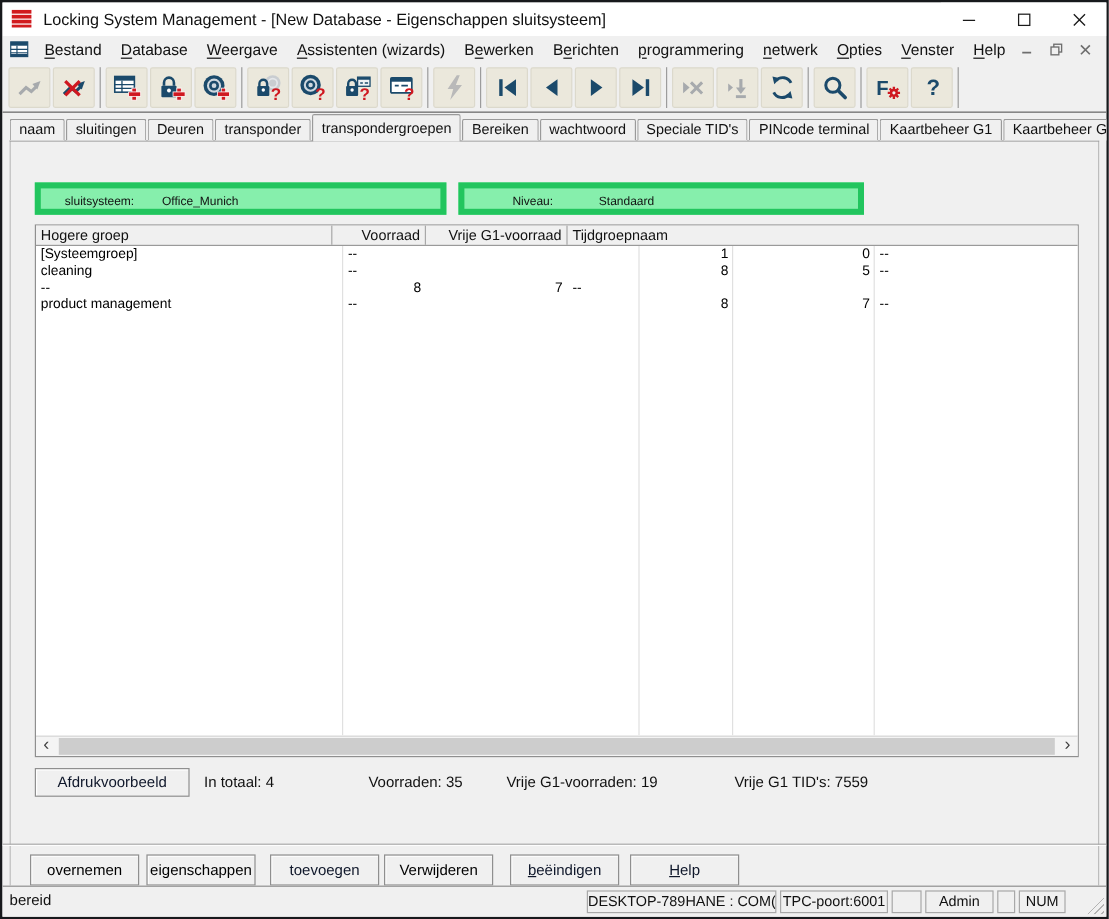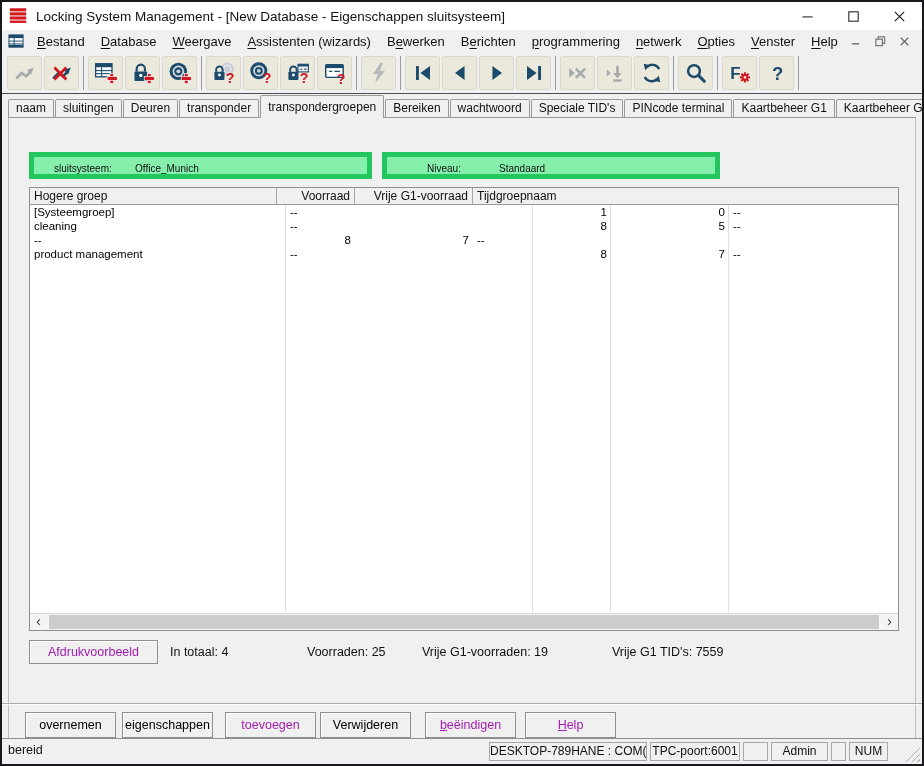--- a/index.html
+++ b/index.html
@@ -74,21 +74,21 @@
   .hscroll { position:absolute; left:0; right:0; bottom:0; height:17px; background:#f4f4f4;
              border-top:1px solid #d6d6d6; }
   .hs-arrow { position:absolute; top:-1px; width:17px; height:17px; text-align:center;
               line-height:15px; font-size:15px; color:#404040; cursor:pointer; }
   .hs-arrow.left { left:0; } .hs-arrow.right { right:0; }
   .hs-thumb { position:absolute; left:19px; right:19px; top:1px; height:14px; background:#cdcdcd;
               cursor:pointer; }
 
   
   .btn { background:#f0f0f0; border:1px solid #8f8f8f; box-shadow:inset 1px 1px 0 #ffffff;
-         font-size:12.5px; color:#a21caf; font-family:"Liberation Sans", sans-serif; cursor:pointer; }
+         font-size:12.5px; color:#0f172a; font-family:"Liberation Sans", sans-serif; cursor:pointer; }
   .print-btn { position:absolute; left:27px; top:546px; width:129px; height:24px; }
   .sum { position:absolute; top:551px; font-size:12.5px; color:#111; white-space:nowrap; }
   .sum1 { left:168px; } .sum2 { left:305px; } .sum3 { left:420px; } .sum4 { left:610px; }
 
   
   .footer-sep { position:absolute; top:609px; left:0; right:0; height:1px; background:#ababab;
                 box-shadow:0 1px 0 #fdfdfd; }
   .fbtn { position:absolute; top:618px; width:91px; height:26px; }
   .fbtn.disabled { color:#000000; cursor:default; }
 
@@ -433,21 +433,21 @@
         </div>
       <div class="hscroll">
         <span class="hs-arrow left">‹</span>
         <div class="hs-thumb"></div>
         <span class="hs-arrow right">›</span>
       </div>
     </div>
 
     <button class="btn print-btn">Afdrukvoorbeeld</button>
     <span class="sum sum1">In totaal: 4</span>
-    <span class="sum sum2">Voorraden: 25</span>
+    <span class="sum sum2">Voorraden: 35</span>
     <span class="sum sum3">Vrije G1-voorraden: 19</span>
     <span class="sum sum4">Vrije G1 TID's: 7559</span>
 
     <div class="footer-sep"></div>
     <div id="footer-buttons">
         <button class="btn fbtn disabled" aria-disabled="true" style="left: 23px;">overnemen</button>
         <button class="btn fbtn disabled" aria-disabled="true" style="left: 120px;">eigenschappen</button>
         <button class="btn fbtn" style="left: 223px;">toevoegen</button>
         <button class="btn fbtn disabled" aria-disabled="true" style="left: 318px;">Verwijderen</button>
         <button class="btn fbtn" style="left: 423px;"><u>b</u>eëindigen</button>

